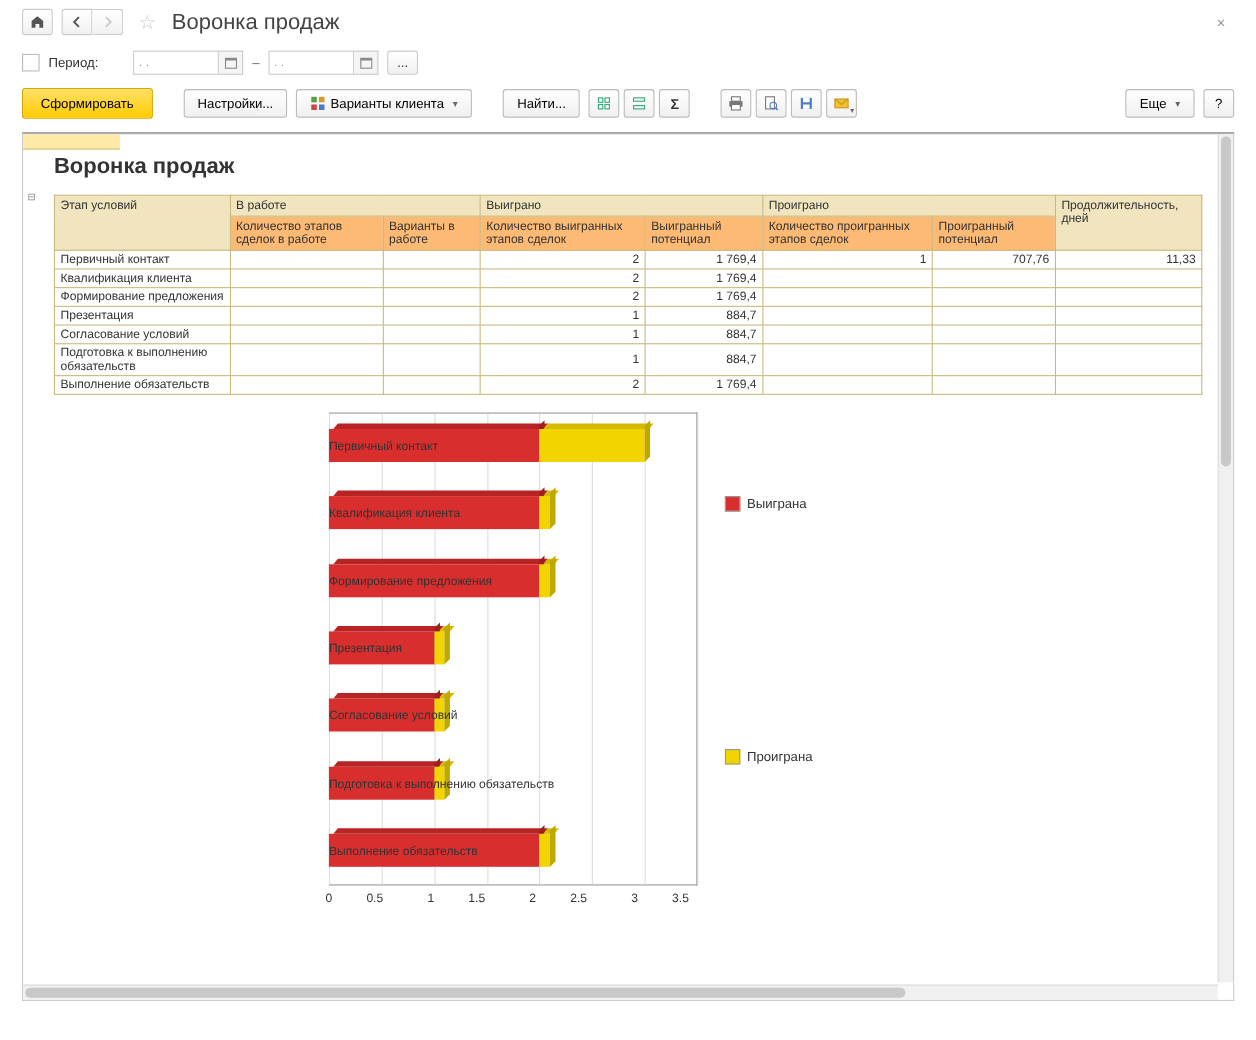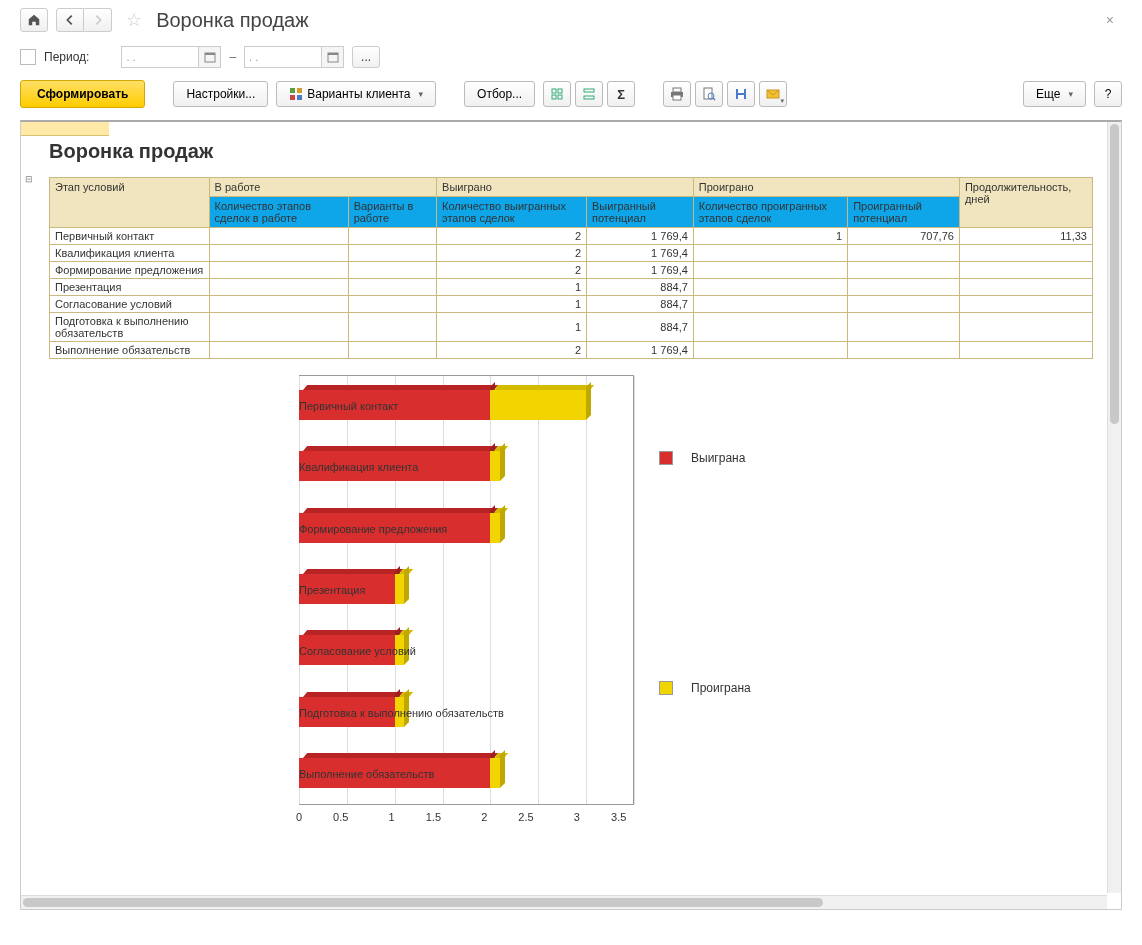--- a/index.html
+++ b/index.html
@@ -21,38 +21,38 @@
 .period-label { margin-right: 24px; }
 .date-input { width: 78px; height: 22px; border: 1px solid #ccc; background: #fff; padding: 0 4px; color: #999; font-size: 11px; display: flex; align-items: center; }
 .date-picker { width: 22px; height: 22px; border: 1px solid #ccc; background: #f5f5f5; display: flex; align-items: center; justify-content: center; border-left: none;}
 .date-picker svg { width: 12px; height: 12px; }
 .dash { color: #666; }
 .dots-btn { width: 28px; height: 22px; border: 1px solid #ccc; background: linear-gradient(#fff,#f0f0f0); border-radius: 3px; display: flex; align-items: center; justify-content: center; cursor: pointer;}
 
 
 .toolbar { display: flex; align-items: center; padding: 6px 20px; gap: 8px; }
 .btn { height: 26px; border: 1px solid #bbb; background: linear-gradient(#fff,#f0f0f0); border-radius: 3px; padding: 0 12px; font-size: 12px; cursor: pointer; display: flex; align-items: center; gap: 4px; }
-.btn-primary { background: linear-gradient(#ffe066,#ffcc00); border-color: #d4a800; font-weight: bold; padding: 13px 16px; }
+.btn-primary { background: linear-gradient(#ffe066,#ffcc00); border-color: #d4a800; font-weight: normal; padding: 13px 16px; }
 .btn-dropdown::after { content: '▾'; margin-left: 4px; font-size: 9px; color: #666; }
 .toolbar-spacer { flex: 1; }
 .toolbar-group { display: flex; gap: 4px; }
 .sq-btn { width: 28px; height: 26px; border: 1px solid #bbb; background: linear-gradient(#fff,#f0f0f0); border-radius: 3px; display: flex; align-items: center; justify-content: center; cursor: pointer; }
 
 
 .report-wrap { margin: 6px 20px; border: 1px solid #ccc; border-top: 2px solid #aaa; position: relative; height: 790px; overflow: hidden;}
 .yellow-tab { position: absolute; top: 0; left: 0; width: 88px; height: 14px; background: #ffe9a6; border-bottom: 1px solid #d8c070;}
 .report-content { padding: 18px 28px; }
 .collapse-icon { position: absolute; left: 4px; top: 52px; font-size: 9px; color: #888; }
 .report-title { font-size: 20px; font-weight: bold; margin-bottom: 14px; }
 .filter-row { font-size: 12px; margin-bottom: 10px; }
 .filter-row .filter-label { display: inline-block; width: 46px; }
 
 
 .data-table { border-collapse: collapse; width: 100%; font-size: 11px; margin-bottom: 12px;}
-.data-table th { background: #0ea5e9; border: 1px solid #c9b97e; padding: 3px 5px; text-align: left; vertical-align: top; font-weight: normal;}
+.data-table th { background: #fdba74; border: 1px solid #c9b97e; padding: 3px 5px; text-align: left; vertical-align: top; font-weight: normal;}
 .data-table td { border: 1px solid #c9b97e; padding: 2px 5px; }
 .num { text-align: right; }
 .group-header th { background: #f0e5be; }
 
 
 .chart-title { font-size: 17px; font-weight: bold; margin: 8px 0 14px; }
 .chart-area { position: relative; width: 820px; height: 470px; margin-left: 30px;}
 .chart-plot { position: absolute; left: 220px; top: 4px; width: 335px; height: 430px; border: 1px solid #999; border-left: none; border-bottom: 1px solid #999; background: #fff;}
 .grid-line { position: absolute; top: 0; bottom: 0; border-left: 1px solid #ddd; }
 .bar3d { position: absolute; top: 0; height: 30px; }
@@ -60,21 +60,21 @@
 .bar3d.yellow { background: #f2d500; }
 .bar3d .top-face { position: absolute; left: 4px; top: -5px; right: -4px; height: 5px; transform: skewX(-40deg); transform-origin: bottom;}
 .bar3d.red .top-face { background: #b82424; }
 .bar3d.yellow .top-face { background: #d4bb00; }
 .bar3d .side-face { position: absolute; right: -5px; top: -3px; width: 5px; bottom: 0; transform: skewY(-45deg); transform-origin: left;}
 .bar3d.red .side-face { background: #9e1f1f; }
 .bar3d.yellow .side-face { background: #bfa800; }
 .y-label { position: absolute; right: 100%; margin-right: 8px; font-size: 11px; white-space: nowrap; height: 34px; display: flex; align-items: center;}
 .x-axis { position: absolute; left: 220px; top: 440px; width: 335px; display: flex; justify-content: space-between; font-size: 11px;}
 .x-axis span { transform: translateX(-50%); }
-.legend { position: absolute; left: 580px; font-size: 12px; display: flex; align-items: center; gap: 18px;}
+.legend { position: absolute; left: 580px; font-size: 12px; display: flex; align-items: center; gap: 6px;}
 .legend-swatch { width: 14px; height: 14px; border: 1px solid #999; }
 .scrollbar-v { position: absolute; right: 0; top: 0; bottom: 16px; width: 14px; background: #f0f0f0; border-left: 1px solid #ddd;}
 .scrollbar-v .thumb { position: absolute; left: 2px; right: 2px; top: 2px; height: 300px; background: #c8c8c8; border-radius: 6px;}
 .scrollbar-h { position: absolute; left: 0; right: 14px; bottom: 0; height: 14px; background: #f0f0f0; border-top: 1px solid #ddd;}
 .scrollbar-h .thumb { position: absolute; top: 2px; bottom: 2px; left: 2px; width: 800px; background: #c8c8c8; border-radius: 6px;}
 
 svg.ico { width: 14px; height: 14px; }
 </style>
 </head>
 <body>
@@ -134,21 +134,21 @@
   <button class="btn btn-dropdown">
     <svg class="ico" viewBox="0 0 14 14">
         <rect x="1" y="1" width="5" height="5" fill="#5a9e3e"></rect>
         <rect x="8" y="1" width="5" height="5" fill="#d89b2b"></rect>
         <rect x="1" y="8" width="5" height="5" fill="#c44"></rect>
         <rect x="8" y="8" width="5" height="5" fill="#4a7bc8"></rect>
       </svg>
     <span>Варианты клиента</span>
   </button>
   <div style="width:12px"></div>
-  <button class="btn">Отбор...</button>
+  <button class="btn">Найти...</button>
   <div class="toolbar-group">
     <div class="sq-btn">
         <svg class="ico" viewBox="0 0 14 14">
           <rect x="2" y="2" width="4" height="4" fill="none" stroke="#3a7"></rect>
           <rect x="8" y="2" width="4" height="4" fill="none" stroke="#3a7"></rect>
           <rect x="2" y="8" width="4" height="4" fill="none" stroke="#3a7"></rect>
           <rect x="8" y="8" width="4" height="4" fill="none" stroke="#3a7"></rect>
         </svg>
       </div>
     <div class="sq-btn">

